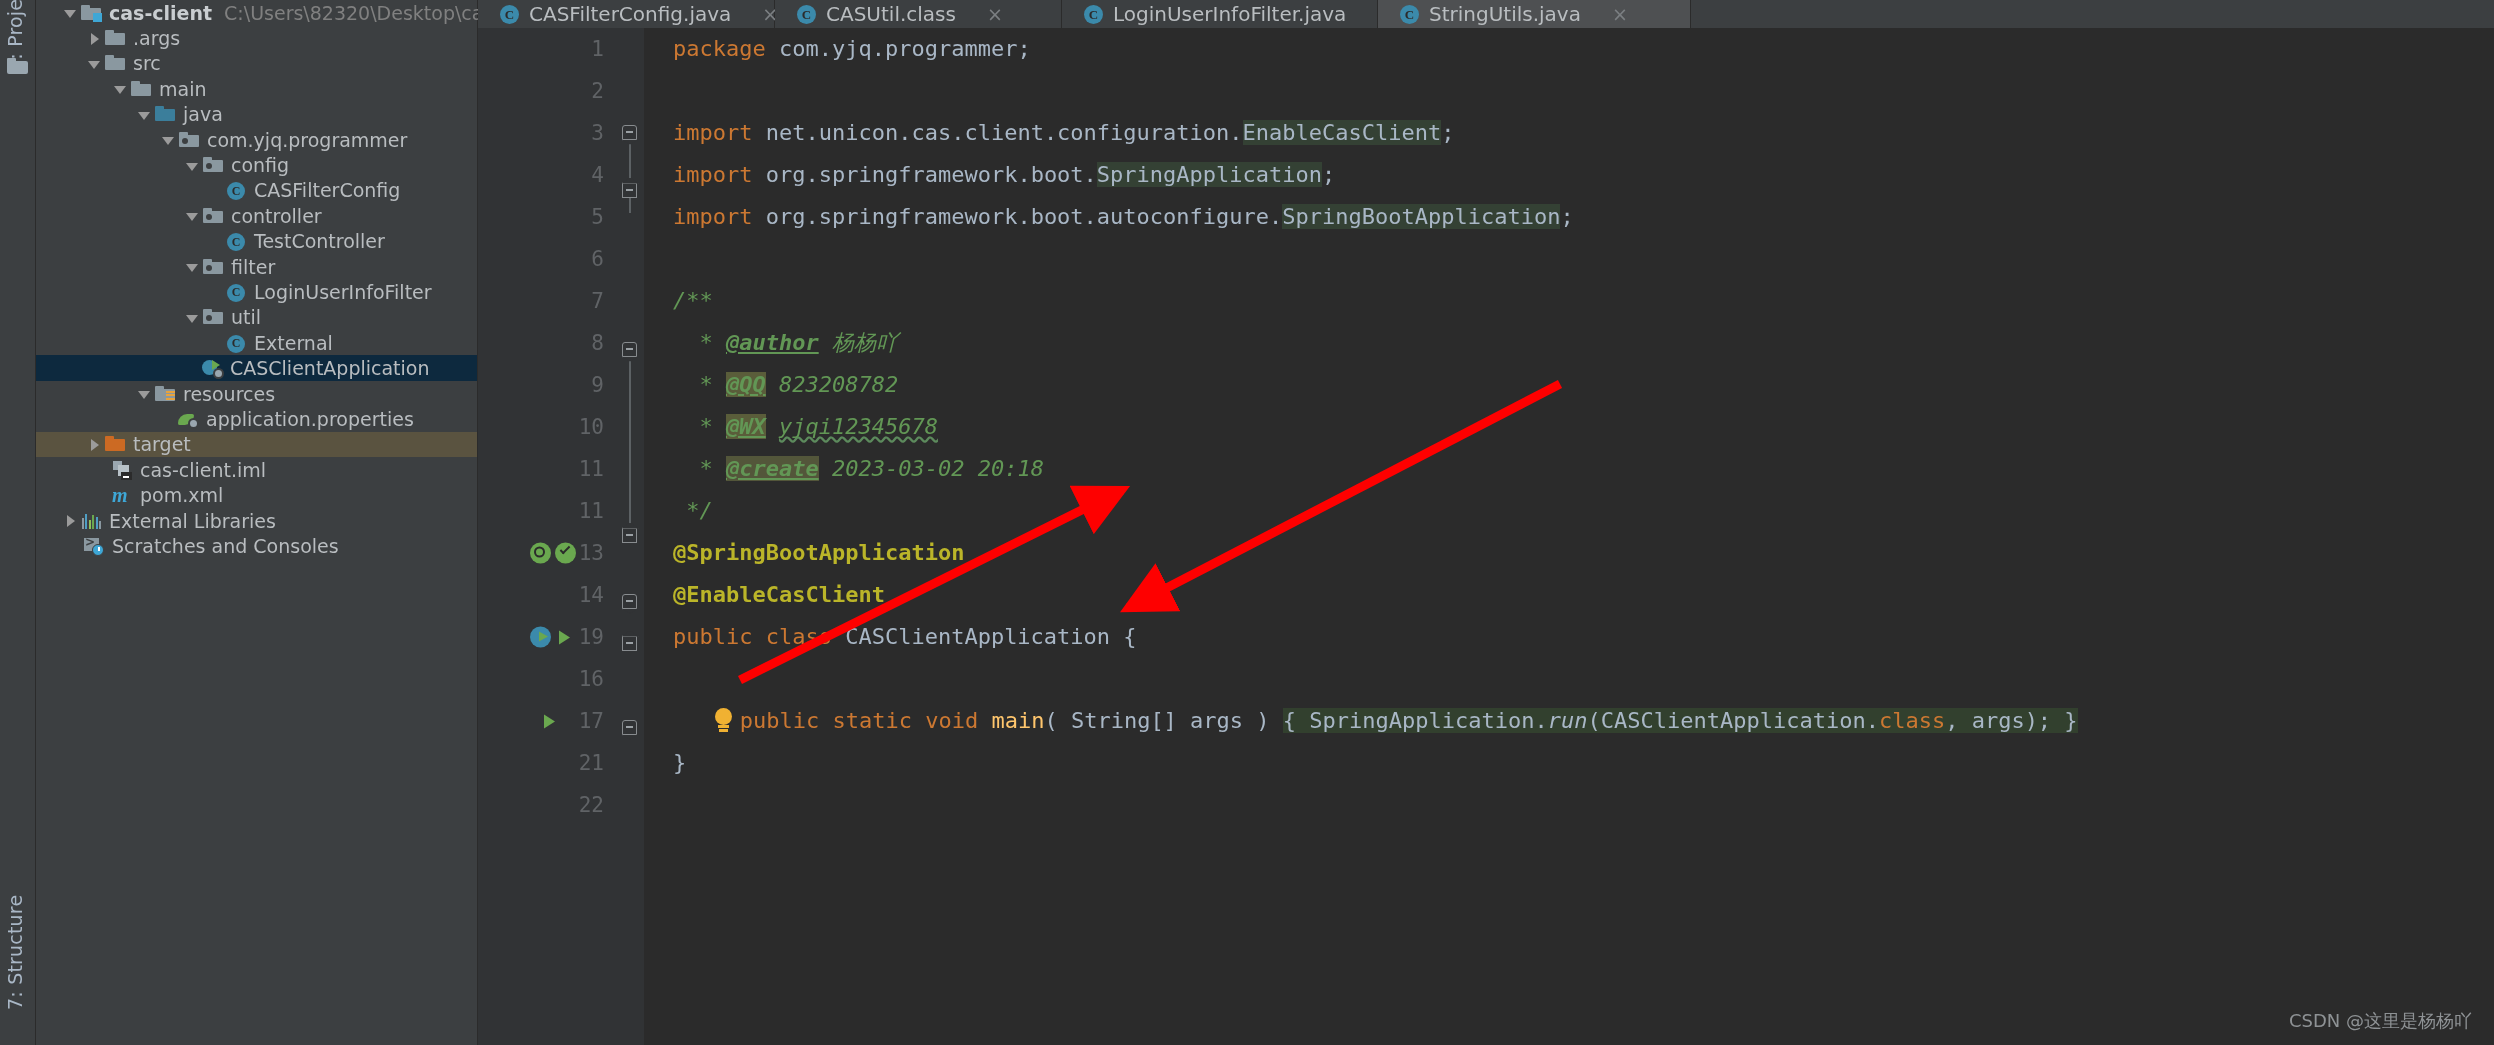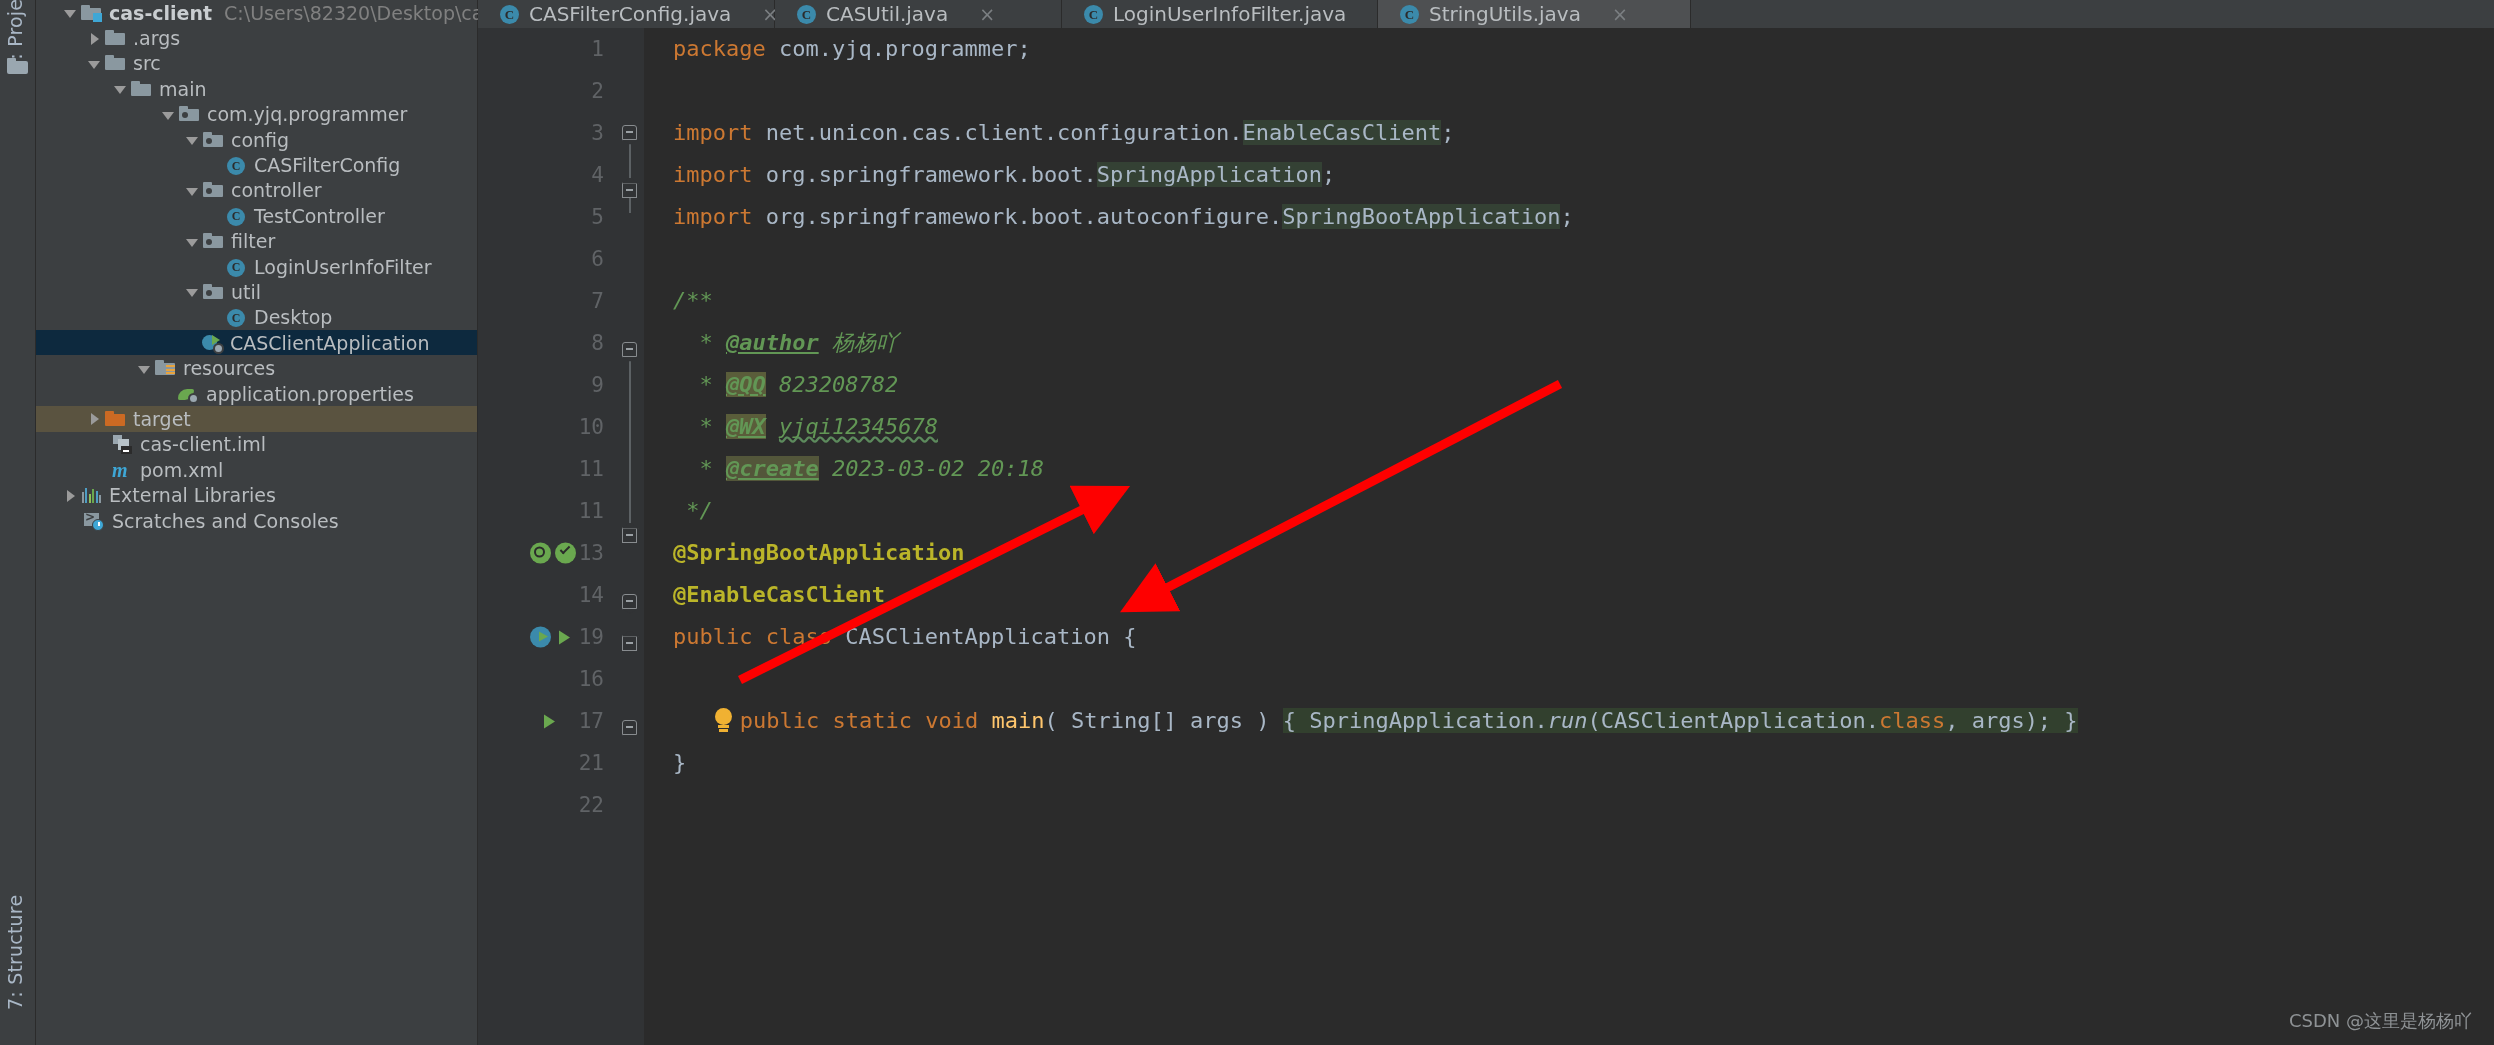--- a/index.html
+++ b/index.html
@@ -302,20 +302,27 @@
       </div>
 
       <div class="row" style="padding-left:76px">
         <span class="arrow down"></span>
         <span class="ico">
             <span class="ic-folder"></span>
           </span>
         <span class="lbl">main</span>
       </div>
 
+      <div class="row" style="padding-left:100px">
+        <span class="arrow down"></span>
+        <span class="ico">
+            <span class="ic-folder-src"></span>
+          </span>
+        <span class="lbl">java</span>
+      </div>
 
       <div class="row" style="padding-left:124px">
         <span class="arrow down"></span>
         <span class="ico">
             <span class="ic-folder-pkg">
               <span class="dot"></span>
             </span>
           </span>
         <span class="lbl">com.yjq.programmer</span>
       </div>
@@ -378,21 +385,21 @@
               <span class="dot"></span>
             </span>
           </span>
         <span class="lbl">util</span>
       </div>
 
       <div class="row" style="padding-left:190px">
         <span class="ico">
             <span class="ic-class">C</span>
           </span>
-        <span class="lbl">Desktop</span>
+        <span class="lbl">External</span>
       </div>
 
       <div class="row sel" style="padding-left:166px">
         <span class="ico">
           <span class="ic-springrun">
               <span class="leaf"></span>
               <span class="play"></span>
               <span class="gear"></span>
             </span>
         </span>
@@ -484,21 +491,21 @@
         <span class="tabicon">
             <span class="ic-class">C</span>
           </span>
         <span>CASFilterConfig.java</span>
         <span class="closex">×</span>
       </div>
       <div class="tab t2">
         <span class="tabicon">
             <span class="ic-class">C</span>
           </span>
-        <span>CASUtil.java</span>
+        <span>CASUtil.class</span>
         <span class="closex">×</span>
       </div>
       <div class="tab t3">
         <span class="tabicon">
             <span class="ic-class">C</span>
           </span>
         <span>LoginUserInfoFilter.java</span>
         <span class="closex">×</span>
       </div>
       <div class="tab t4 active">

